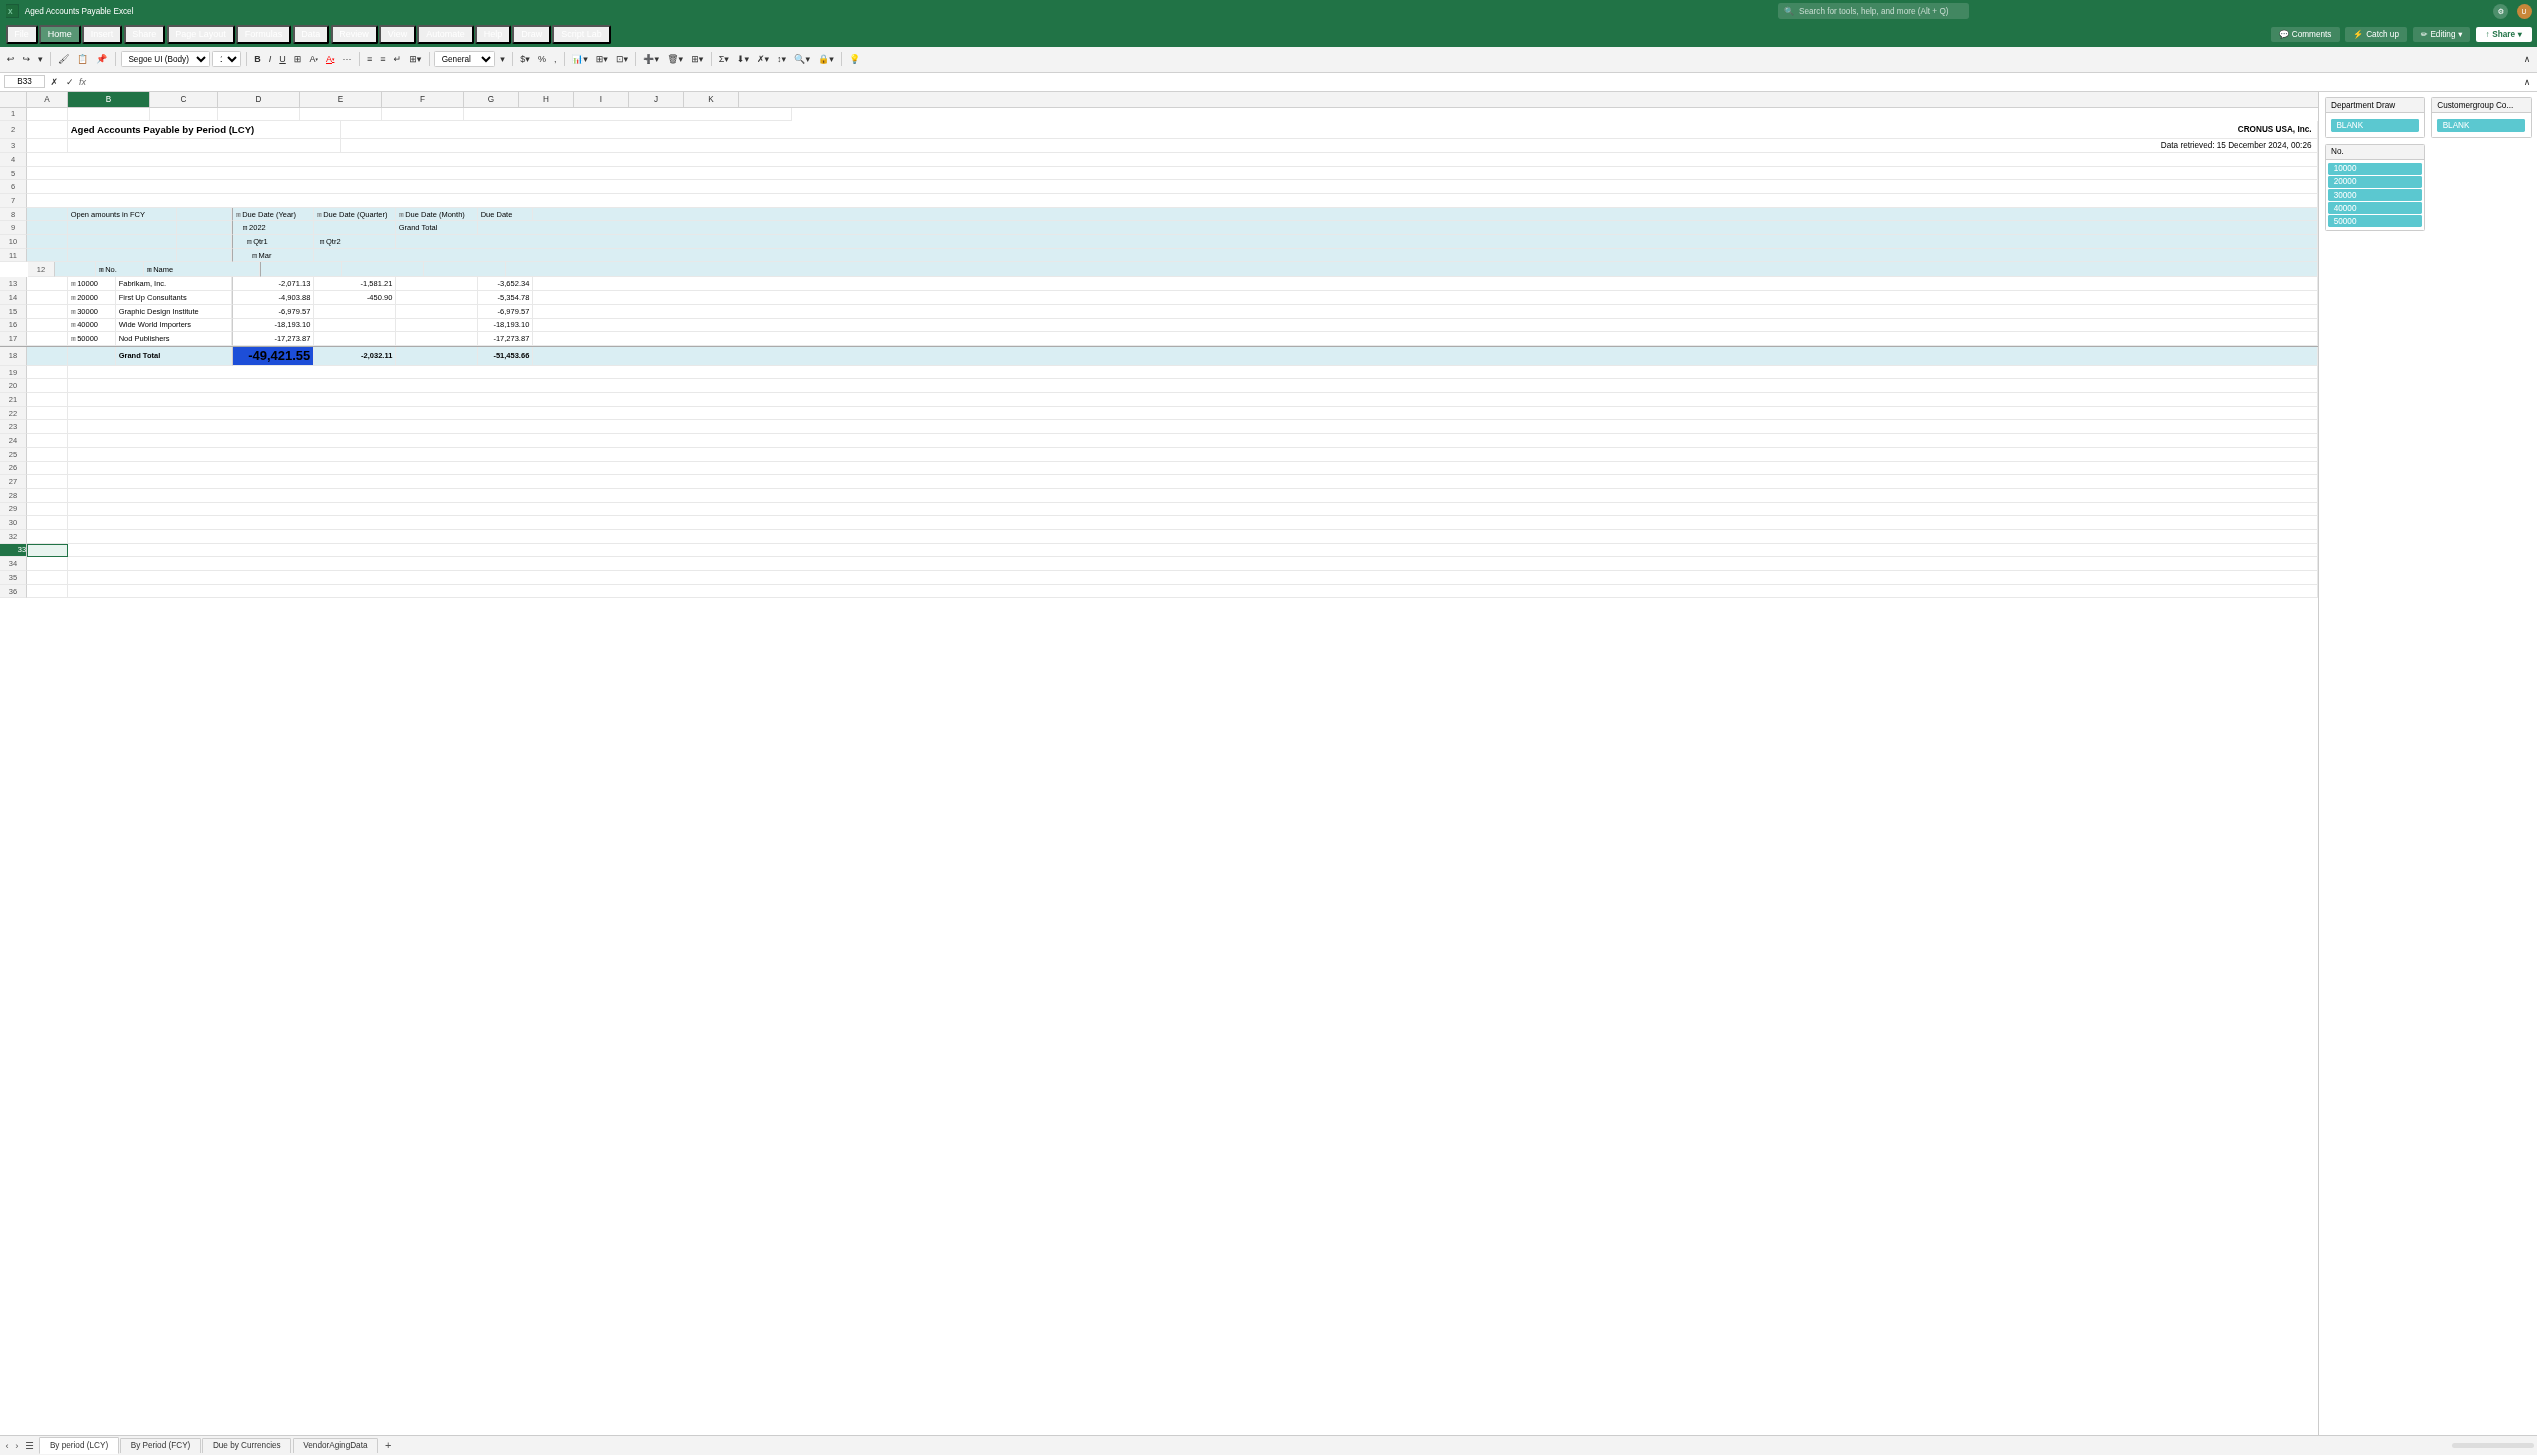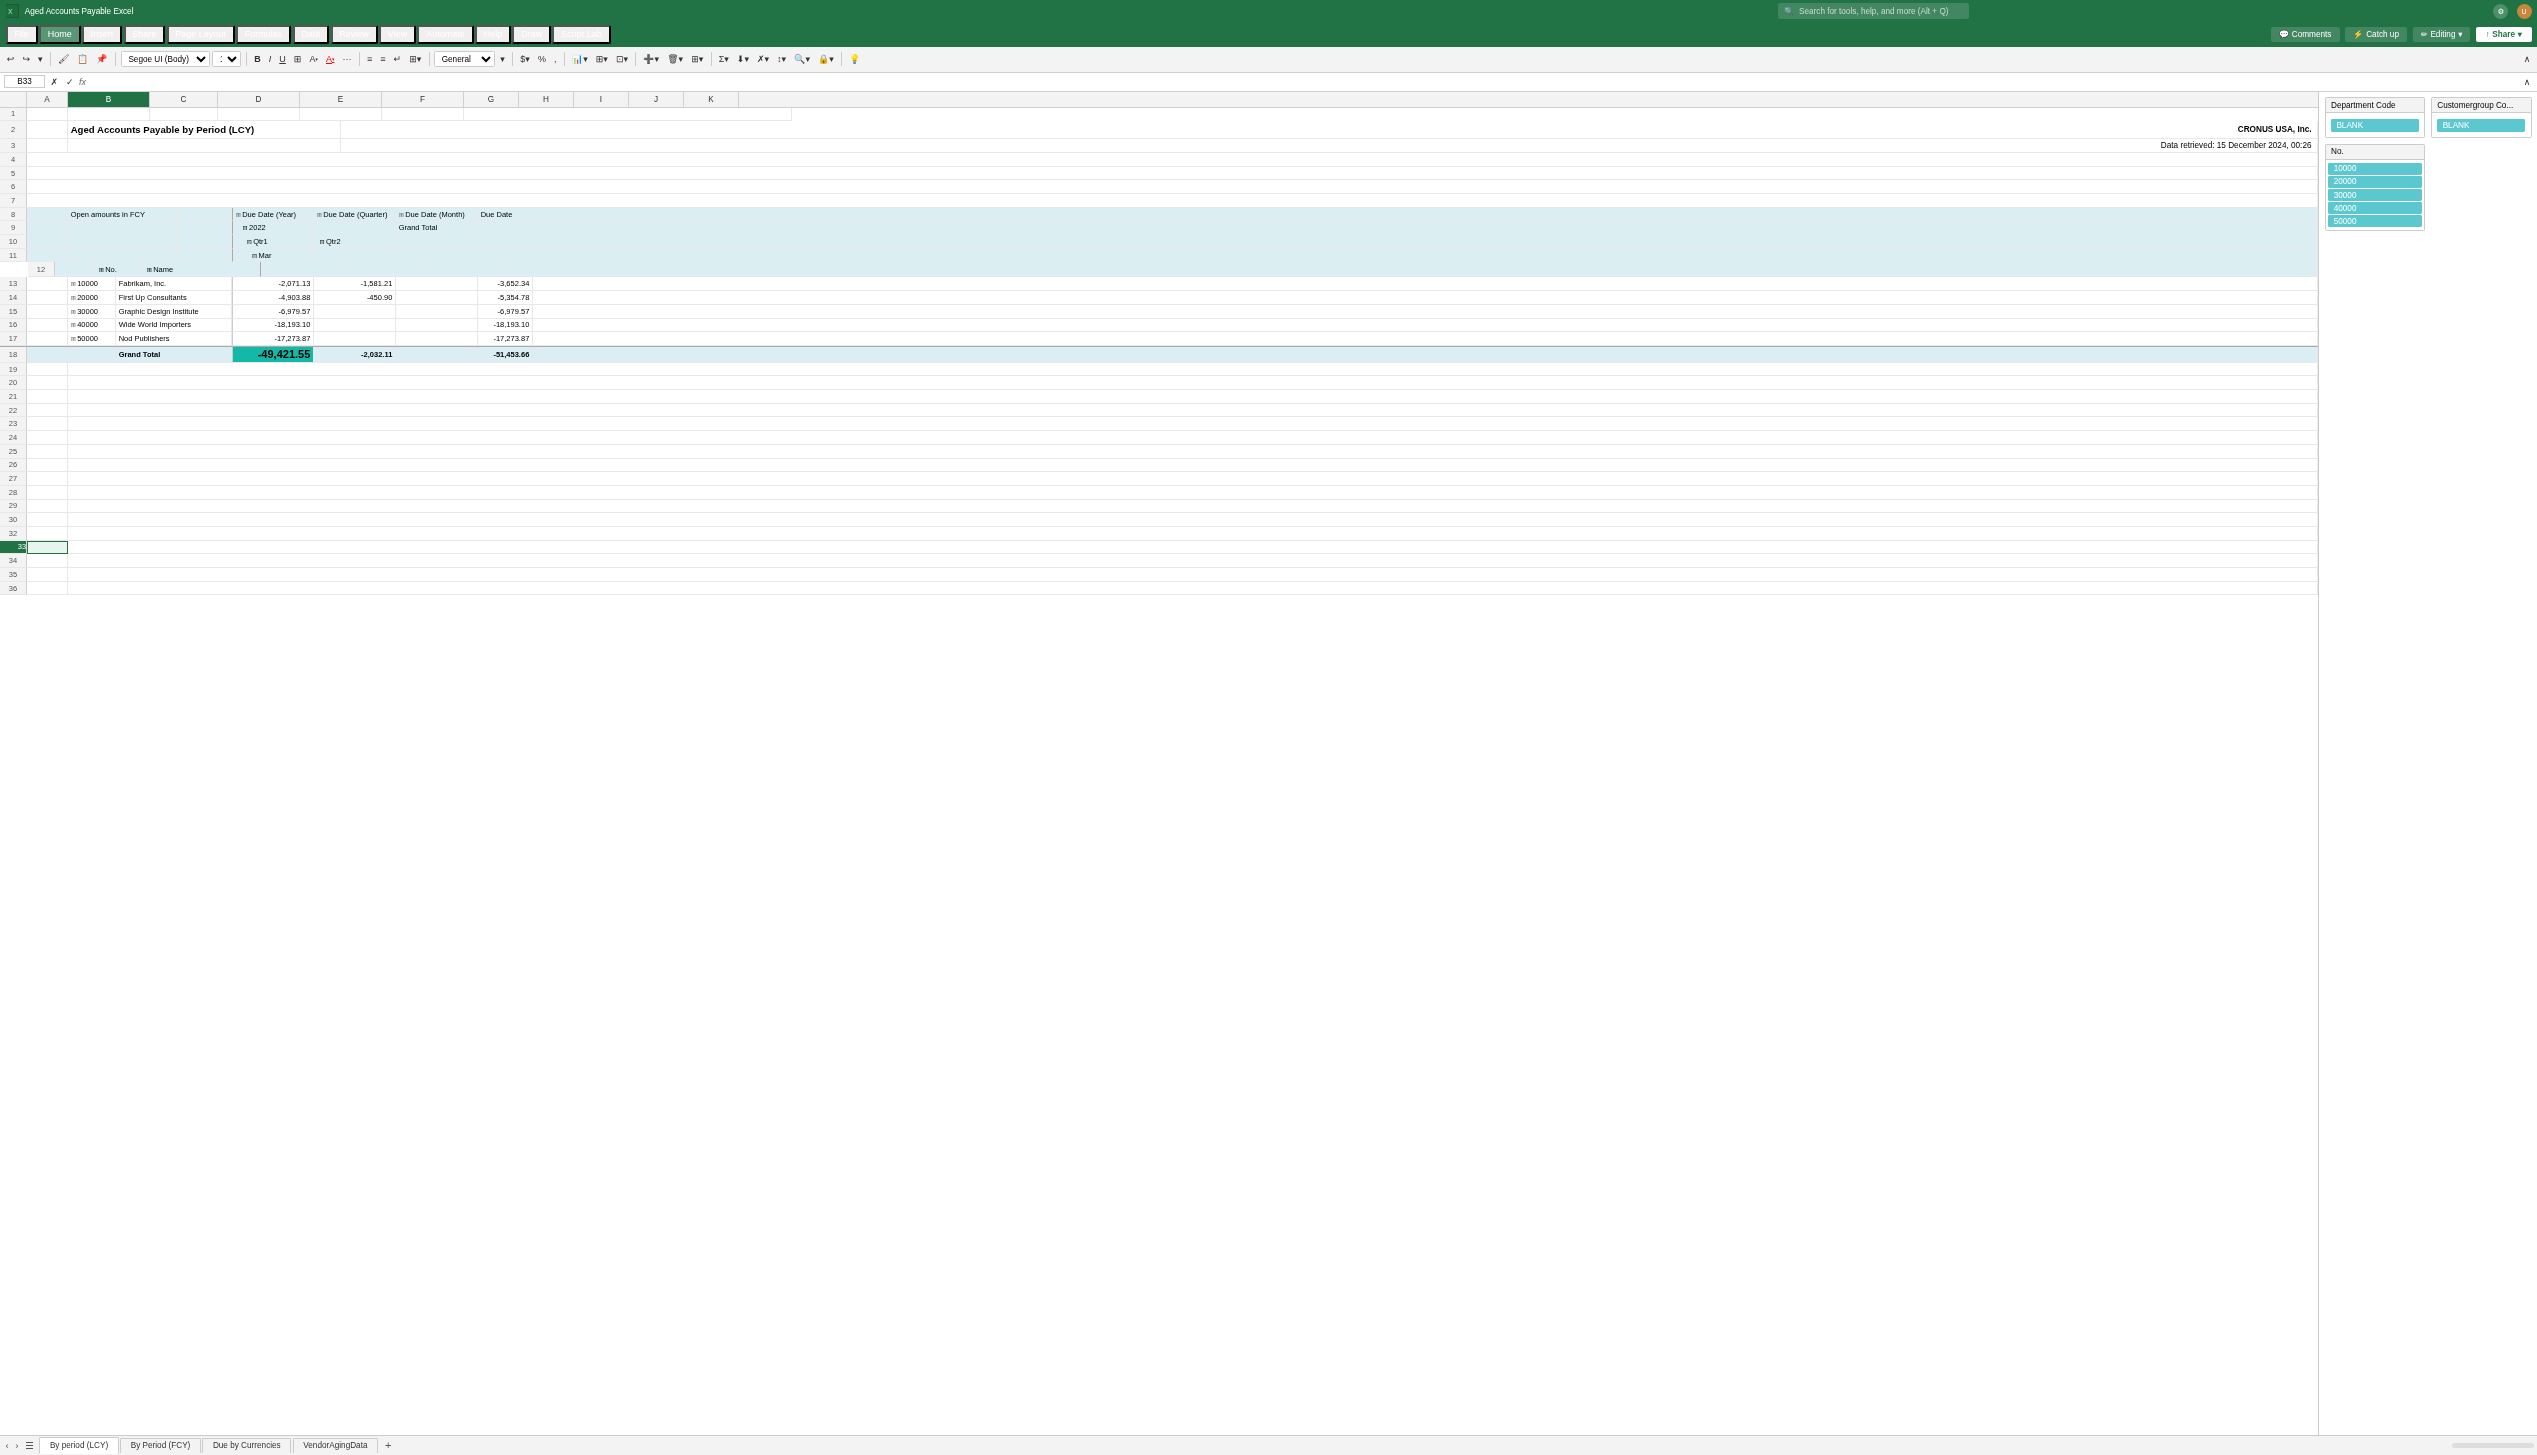--- a/index.html
+++ b/index.html
@@ -464,21 +464,21 @@
         <div class="cell" style="flex:1;"></div>
       </div>
 
       <div class="sheet-row" style="min-height:13.7px; border-top:1.4px solid #aaa;">
         <div class="row-num">18</div>
         <div class="cell" style="width:41px; background:#daeef3;"></div>
         <div class="cell" style="width:48px; font-size:7.5px; font-weight:bold; background:#daeef3;"></div>
         <div class="cell" style="width:116px; font-size:7.5px; font-weight:bold; background:#daeef3;">
           <span>Grand Total</span>
         </div>
-        <div class="cell" style="width:82px; font-size:11px; font-weight:bold; justify-content:flex-end; border-left:0.7px solid #ccc; background:#14b8a6;">
+        <div class="cell" style="width:82px; font-size:13px; font-weight:bold; justify-content:flex-end; border-left:0.7px solid #ccc; background:#1d4ed8;">
           <span>-49,421.55</span>
         </div>
         <div class="cell" style="width:82px; font-size:7.5px; font-weight:bold; justify-content:flex-end; background:#daeef3;">
           <span>-2,032.11</span>
         </div>
         <div class="cell" style="width:82px; font-size:7.5px; background:#daeef3;"></div>
         <div class="cell" style="width:55px; font-size:7.5px; font-weight:bold; justify-content:flex-end; background:#daeef3;">
           <span>-51,453.66</span>
         </div>
         <div class="cell" style="flex:1; background:#daeef3;"></div>
@@ -573,21 +573,21 @@
         </div>
 
     </div>
   </div>
 
   <div style="width:219px; min-width:219px; background:white; border-left:0.7px solid #ccc; overflow-y:auto; padding:5.5px; display:flex; flex-direction:column; gap:5.5px;">
 
     <div style="display:flex; gap:5.5px;">
 
       <div class="filter-panel" style="flex:1;">
-        <div class="filter-panel-title">Department Code</div>
+        <div class="filter-panel-title">Department Draw</div>
         <div style="padding:2.7px;">
           <div class="filter-item">BLANK</div>
         </div>
       </div>
 
       <div class="filter-panel" style="flex:1;">
         <div class="filter-panel-title">Customergroup Co...</div>
         <div style="padding:2.7px;">
           <div class="filter-item">BLANK</div>
         </div>

